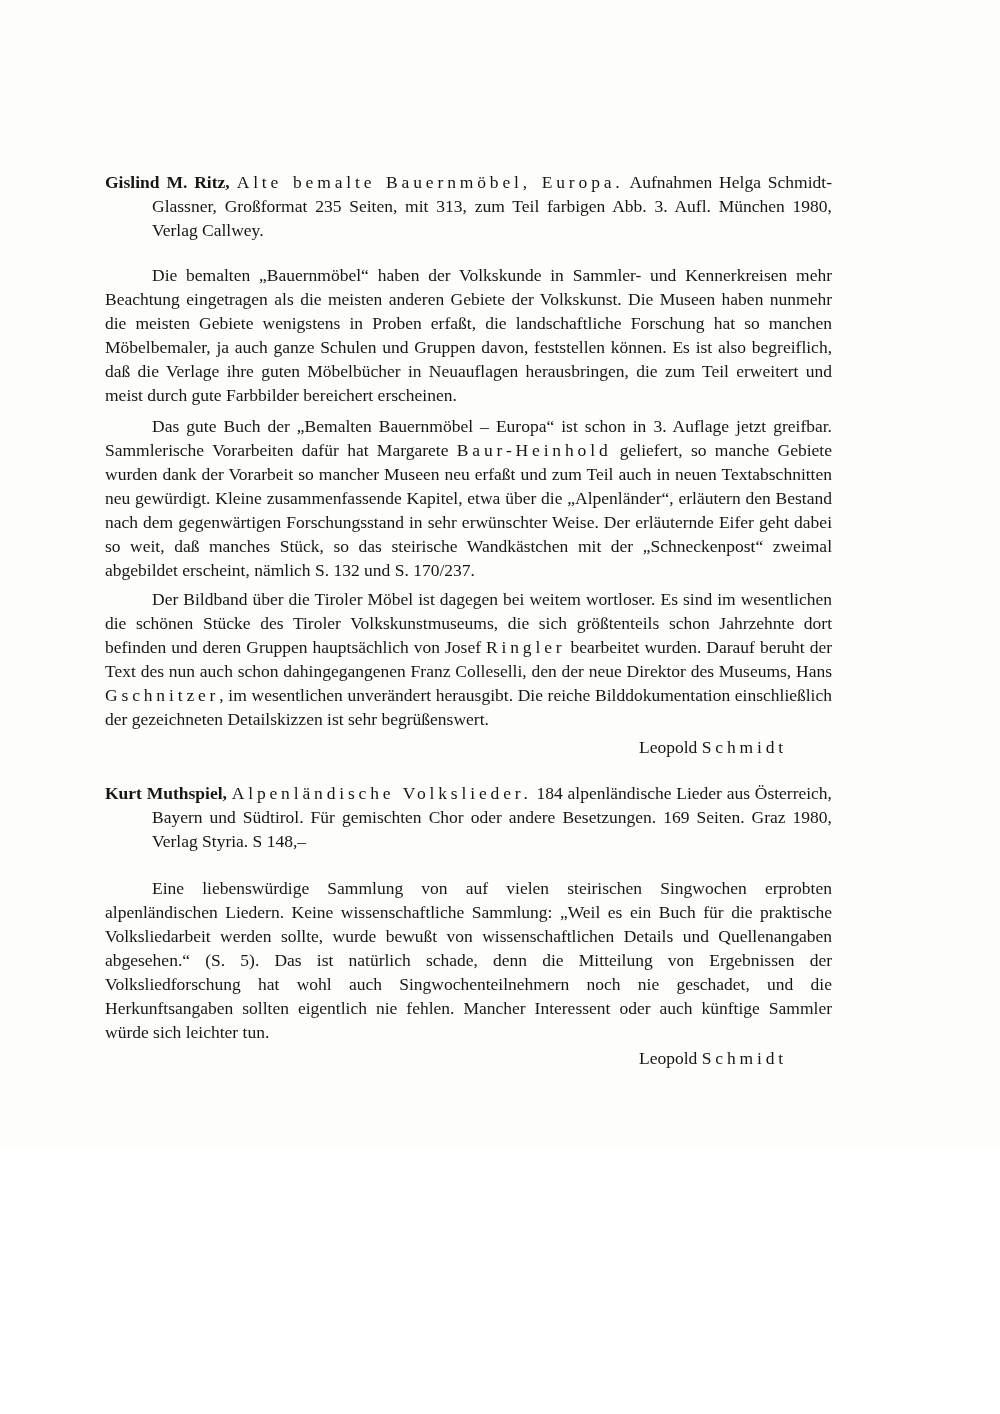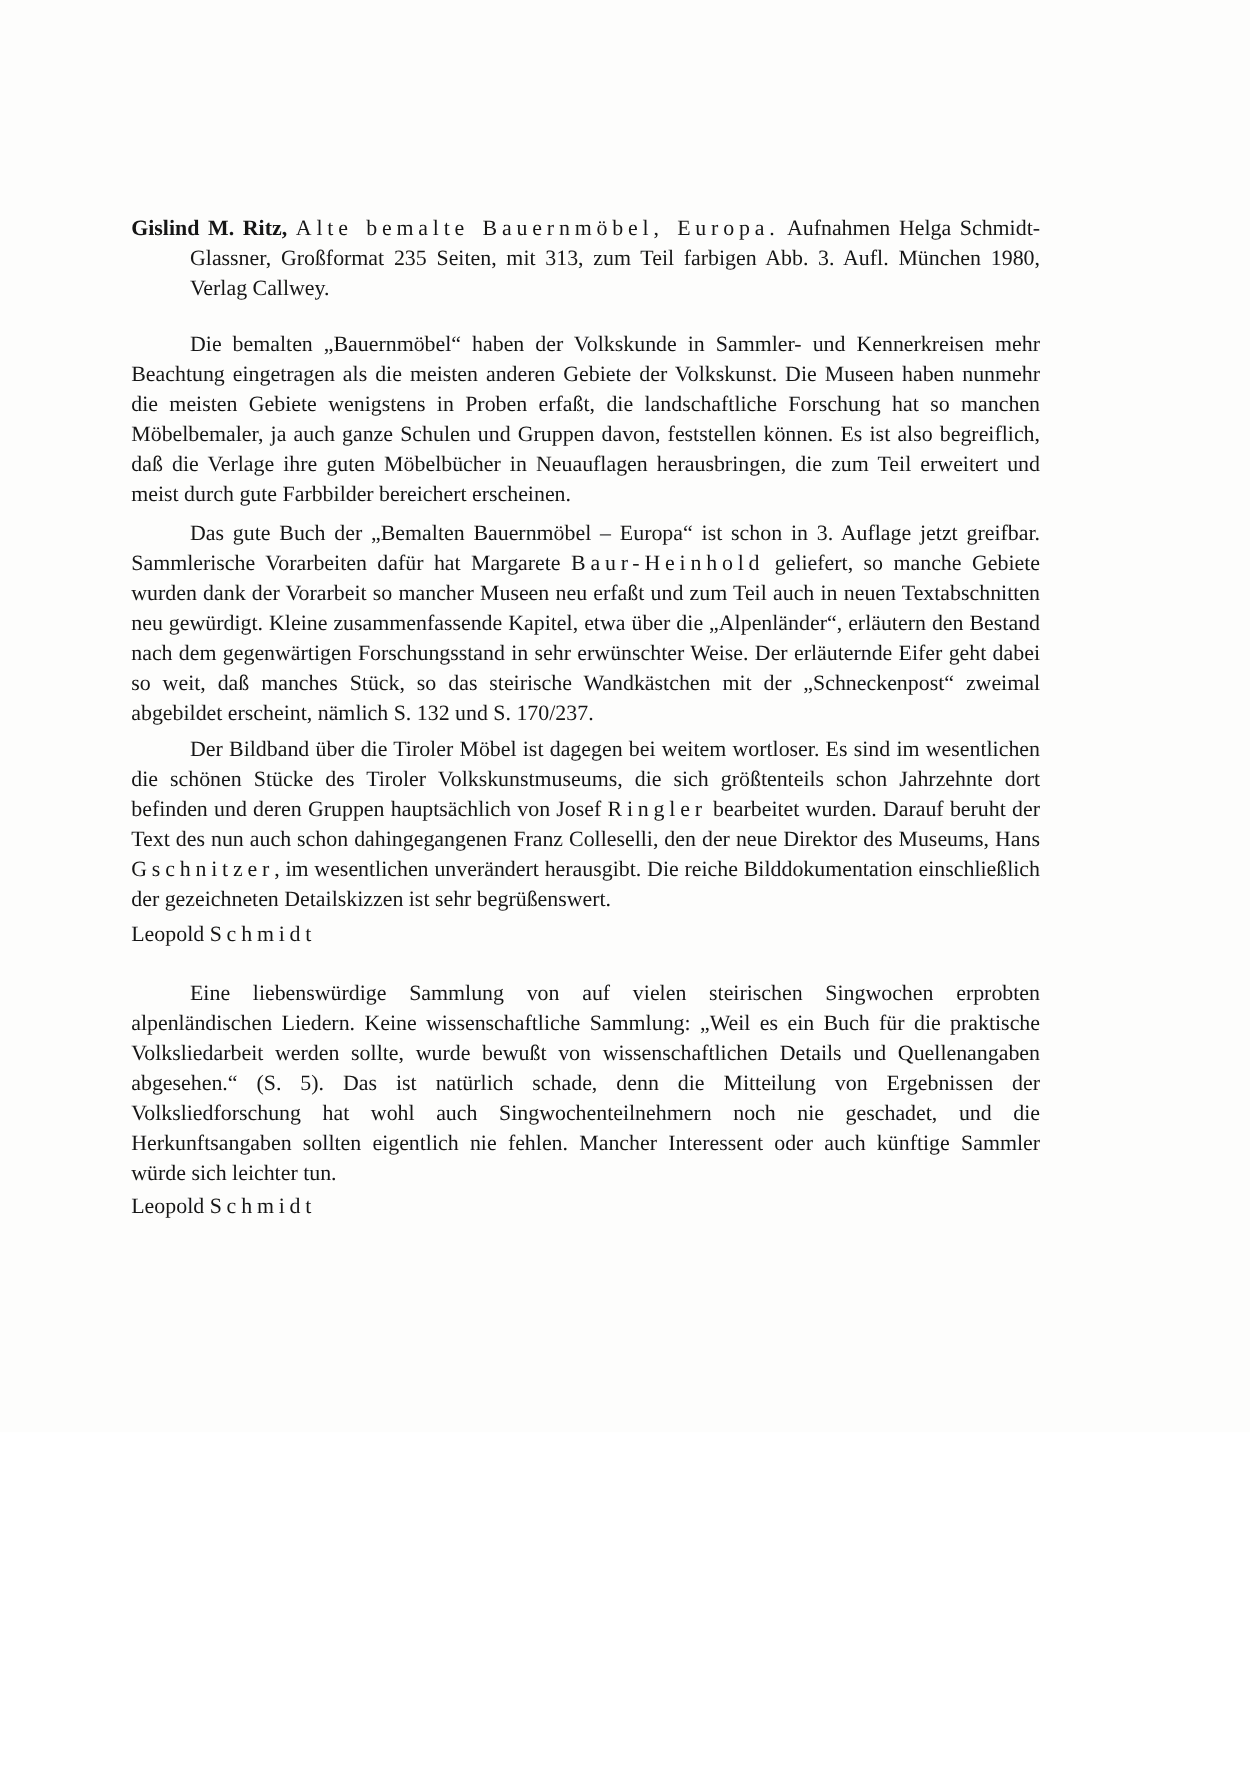--- a/index.html
+++ b/index.html
@@ -26,20 +26,21 @@
     text-align: justify;
   }
   .entry {
     padding-left: 47px;
     text-indent: -47px;
   }
   .para {
     text-indent: 47px;
   }
   .sig {
+    text-align: right;
     padding-right: 45px;
     text-indent: 0;
   }
   .seg-bold   { font-weight: 700; }
   .seg-spaced { letter-spacing: 0.22em; }
   .seg-normal { letter-spacing: normal; }
   .pagenum {
     position: absolute;
     left: 799px;
     top: 1318px;
@@ -58,20 +59,21 @@
 
 
     <div class="para" style="margin-top: 21px;"><span class="seg-normal">Die bemalten „Bauernmöbel“ haben der Volkskunde in Sammler- und Kennerkreisen mehr Beachtung eingetragen als die meisten anderen Gebiete der Volkskunst. Die Museen haben nunmehr die meisten Gebiete wenigstens in Proben erfaßt, die landschaftliche Forschung hat so manchen Möbelbemaler, ja auch ganze Schulen und Gruppen davon, feststellen können. Es ist also begreiflich, daß die Verlage ihre guten Möbelbücher in Neuauflagen herausbringen, die zum Teil erweitert und meist durch gute Farbbilder bereichert erscheinen.</span></div>
 
     <div class="para" style="margin-top: 7px;"><span class="seg-normal">Das gute Buch der „Bemalten Bauernmöbel – Europa“ ist schon in 3. Auflage jetzt greifbar. Sammlerische Vorarbeiten dafür hat Margarete </span><span class="seg-spaced">Baur-Heinhold</span><span class="seg-normal"> geliefert, so manche Gebiete wurden dank der Vorarbeit so mancher Museen neu erfaßt und zum Teil auch in neuen Textabschnitten neu gewürdigt. Kleine zusammenfassende Kapitel, etwa über die „Alpenländer“, erläutern den Bestand nach dem gegenwärtigen Forschungsstand in sehr erwünschter Weise. Der erläuternde Eifer geht dabei so weit, daß manches Stück, so das steirische Wandkästchen mit der „Schneckenpost“ zweimal abgebildet erscheint, nämlich S. 132 und S. 170/237.</span></div>
 
     <div class="para" style="margin-top: 5px;"><span class="seg-normal">Der Bildband über die Tiroler Möbel ist dagegen bei weitem wortloser. Es sind im wesentlichen die schönen Stücke des Tiroler Volkskunstmuseums, die sich größtenteils schon Jahrzehnte dort befinden und deren Gruppen hauptsächlich von Josef </span><span class="seg-spaced">Ringler</span><span class="seg-normal"> bearbeitet wurden. Darauf beruht der Text des nun auch schon dahingegangenen Franz Colleselli, den der neue Direktor des Museums, Hans </span><span class="seg-spaced">Gschnitzer</span><span class="seg-normal">, im wesentlichen unverändert herausgibt. Die reiche Bilddokumentation einschließlich der gezeichneten Detailskizzen ist sehr begrüßenswert.</span></div>
 
     <div class="sig" style="margin-top: 4px;"><span class="seg-normal">Leopold </span><span class="seg-spaced">Schmidt</span></div>
 
+    <div class="entry" style="margin-top: 22px;"><span class="seg-bold">Kurt Muthspiel,</span><span class="seg-normal"> </span><span class="seg-spaced">Alpenländische Volkslieder.</span><span class="seg-normal"> 184 alpenländische Lieder aus Österreich, Bayern und Südtirol. Für gemischten Chor oder andere Besetzungen. 169 Seiten. Graz 1980, Verlag Styria. S 148,–</span></div>
 
     <div class="para" style="margin-top: 23px;"><span class="seg-normal">Eine liebenswürdige Sammlung von auf vielen steirischen Singwochen erprobten alpenländischen Liedern. Keine wissenschaftliche Sammlung: „Weil es ein Buch für die praktische Volksliedarbeit werden sollte, wurde bewußt von wissenschaftlichen Details und Quellenangaben abgesehen.“ (S. 5). Das ist natürlich schade, denn die Mitteilung von Ergebnissen der Volksliedforschung hat wohl auch Singwochenteilnehmern noch nie geschadet, und die Herkunftsangaben sollten eigentlich nie fehlen. Mancher Interessent oder auch künftige Sammler würde sich leichter tun.</span></div>
 
     <div class="sig" style="margin-top: 2px;"><span class="seg-normal">Leopold </span><span class="seg-spaced">Schmidt</span></div>
 
   </div>
 
   <div class="pagenum">61</div>
 </div>
 

